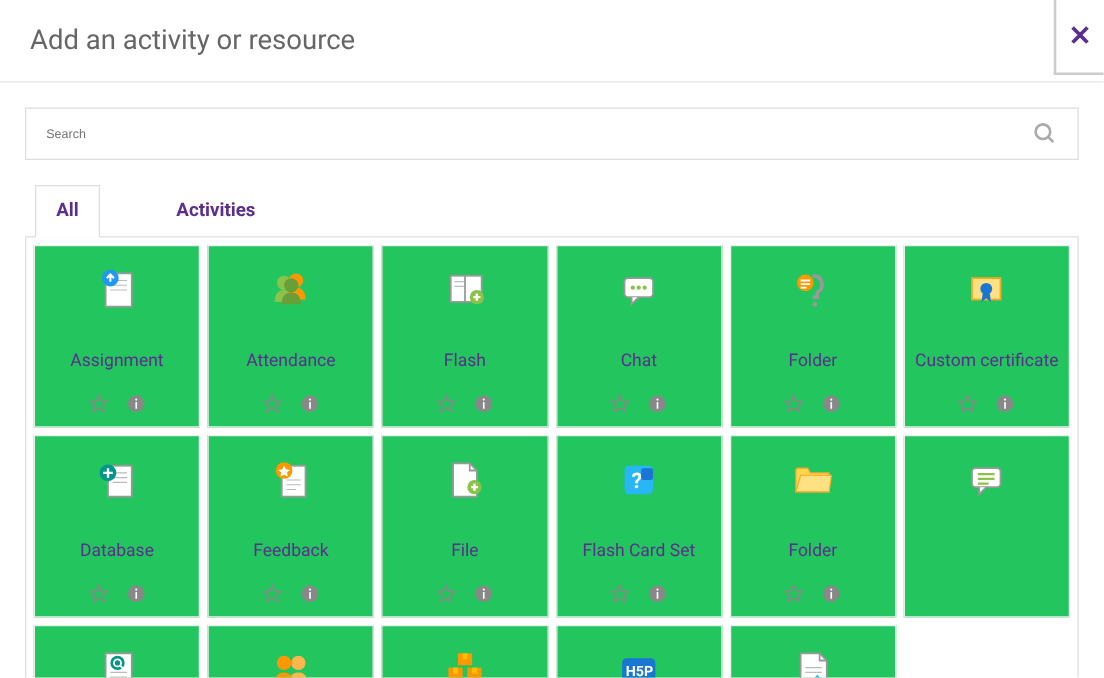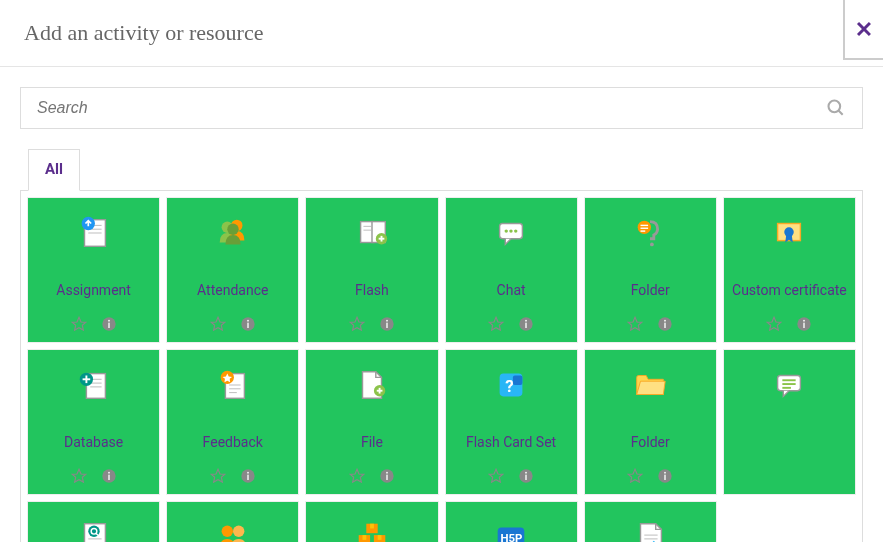--- a/index.html
+++ b/index.html
@@ -1,22 +1,22 @@
 <!DOCTYPE html>
 <html><head>
 <meta charset="utf-8">
 <style>
 * { box-sizing: border-box; margin: 0; padding: 0; }
 body { font-family: -apple-system, BlinkMacSystemFont, "Segoe UI", Roboto, sans-serif; background: #fff; width: 883px; height: 542px; overflow: hidden; position: relative; }
-.modal-header { padding: 20px 24px; border-bottom: 1px solid #e5e5e5; display: flex; align-items: center; justify-content: space-between; font-family: Liberation Serif, serif; }
+.modal-header { padding: 20px 24px; border-bottom: 1px solid #e5e5e5; display: flex; align-items: center; justify-content: space-between; }
 .modal-title { font-size: 22px; font-weight: 400; color: #666; }
 .close-btn { position: absolute; right: 0; top: 0; width: 40px; height: 60px; background: #fff; border: 2px solid #ccc; border-right: none; border-top: none; display: flex; align-items: center; justify-content: center; cursor: pointer; color: #5b2e8c; font-size: 22px; font-weight: bold; }
 .modal-body { padding: 20px; }
 .search-wrap { border: 1px solid #ddd; display: flex; align-items: center; padding: 10px 16px; margin-bottom: 20px; }
-.search-input { flex: 1; border: none; outline: none; font-size: 16px; color: #404040; background: transparent; font-style: italic; }
+.search-input { flex: 1; border: none; outline: none; font-size: 10px; color: #404040; background: transparent; }
 .search-icon { color: #aaa; }
 .tabs { display: flex; gap: 44px; border-bottom: 1px solid #ddd; padding-left: 8px; }
 .tab { padding: 10px 16px 12px; font-size: 15px; font-weight: 700; color: #5b2e8c; cursor: pointer; border: 1px solid transparent; margin-bottom: -1px; }
 .tab.active { border: 1px solid #ddd; border-bottom: 1px solid #fff; background: #fff; color: #5b2e8c; }
 .grid { display: grid; grid-template-columns: repeat(6, 1fr); gap: 6px; padding: 6px; border: 1px solid #ddd; border-top: none; }
 .card { background: #22c55e; border: 1px solid #eee; display: flex; flex-direction: column; align-items: center; padding: 14px 6px 10px; cursor: pointer; position: relative; min-height: 130px; }
 .card.highlighted { outline: 5px solid #e53935; outline-offset: -3px; }
 .card-icon { width: 42px; height: 42px; display: flex; align-items: center; justify-content: center; margin-bottom: 18px; }
 .card-label { font-size: 14px; color: #5b2e8c; text-align: center; line-height: 1.35; min-height: 36px; display: flex; align-items: center; justify-content: center; }
 .card-actions { display: flex; gap: 14px; margin-top: 8px; align-items: center; }
@@ -39,20 +39,21 @@
     <span class="search-icon">
       <svg width="20" height="20" viewBox="0 0 24 24" fill="none" stroke="currentColor" stroke-width="2.5">
           <circle cx="10" cy="10" r="7"></circle>
           <line x1="20" y1="20" x2="15" y2="15"></line>
         </svg>
     </span>
   </div>
 
   <div class="tabs">
     <div class="tab active">All</div>
+    <div class="tab">Activities</div>
   </div>
 
   <div class="grid" id="grid">
       <div class="card">
         <div class="card-icon">
           <svg width="38" height="38" viewBox="0 0 40 40">
             <rect x="10" y="6" width="22" height="28" fill="#fff" stroke="#999" stroke-width="1.5"></rect>
             <line x1="14" y1="12" x2="28" y2="12" stroke="#bbb"></line>
             <line x1="14" y1="16" x2="28" y2="16" stroke="#bbb"></line>
             <line x1="14" y1="20" x2="28" y2="20" stroke="#bbb"></line>

